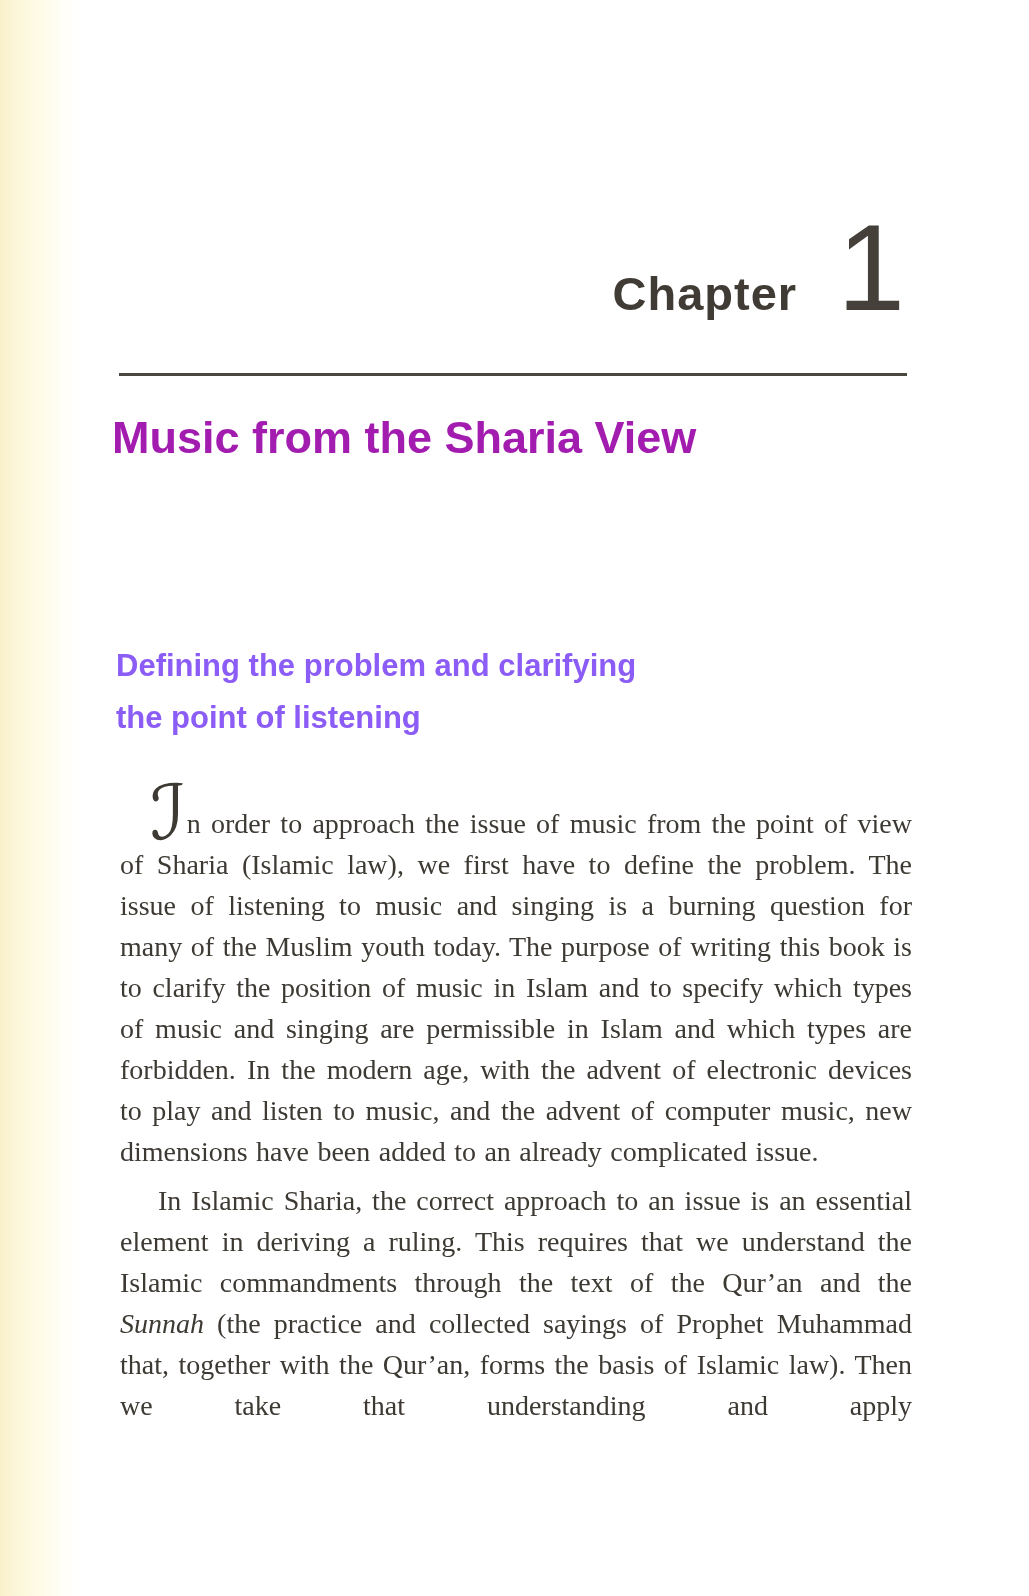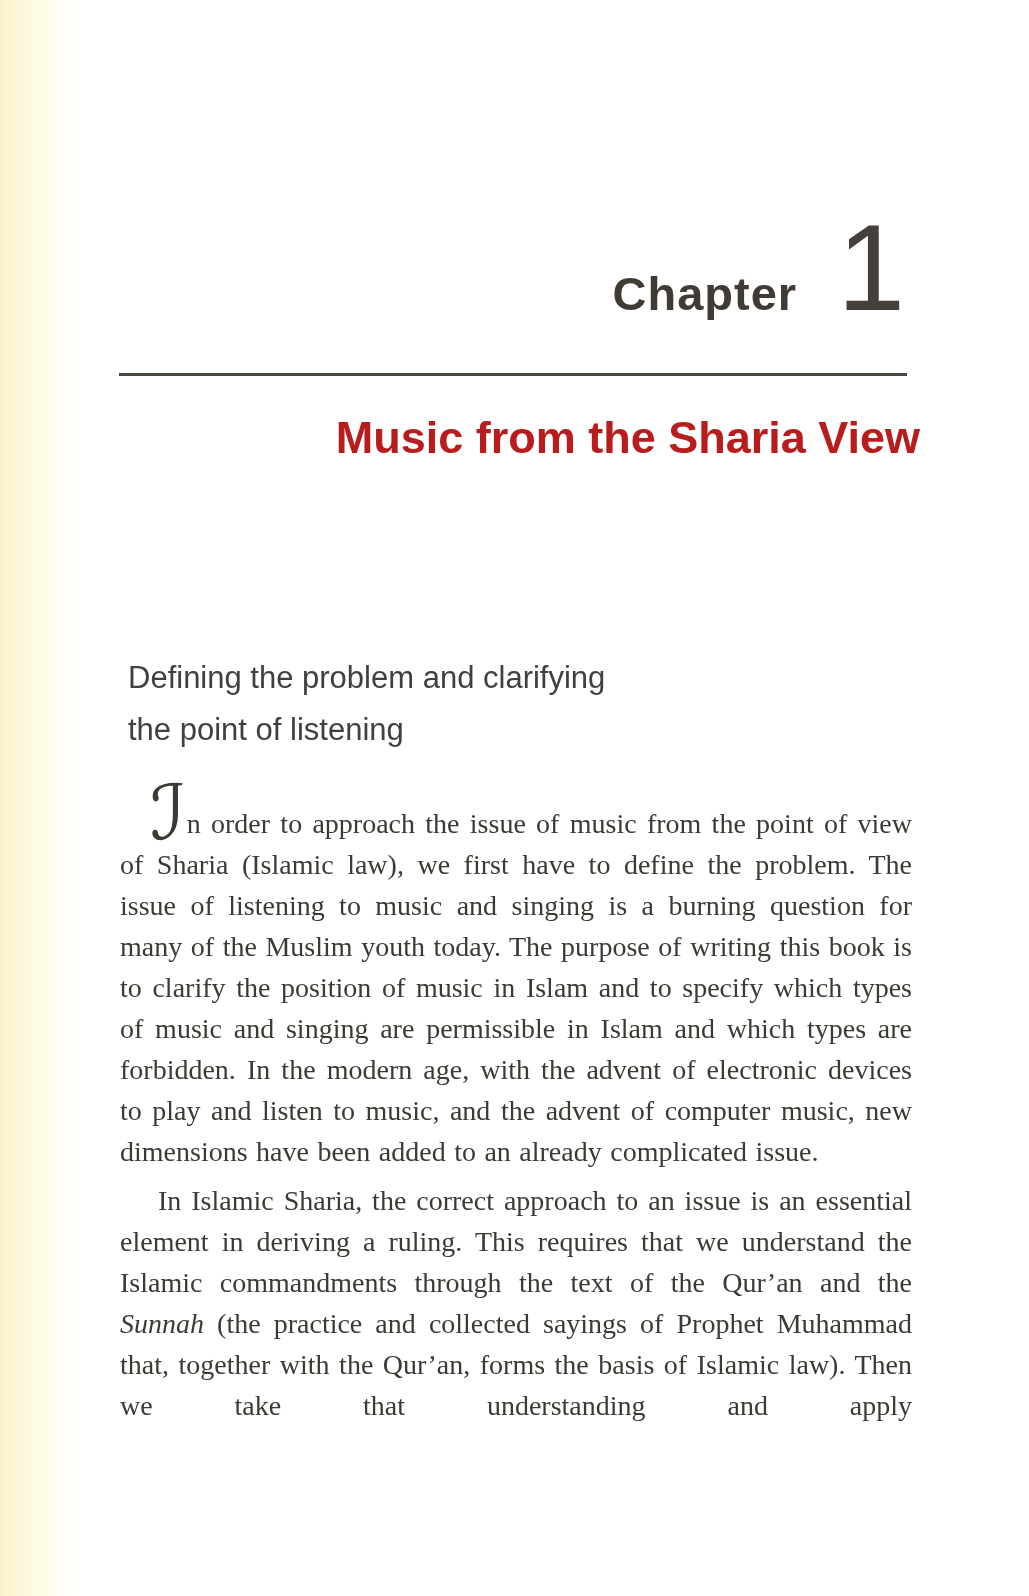--- a/index.html
+++ b/index.html
@@ -61,38 +61,38 @@
     width: 788px;
     height: 3px;
     background: #4b4640;
   }
   .title {
     position: absolute;
     top: 412px;
     left: 112px;
     width: 808px;
     margin: 0;
-    text-align: right;
+    text-align: left;
     font-family: "Liberation Sans", sans-serif;
     font-weight: bold;
     font-size: 45px;
     letter-spacing: 0px;
-    color: #b91c1c;
+    color: #a21caf;
   }
   .section-heading {
     position: absolute;
     top: 636px;
     left: 112px;
     width: 700px;
-    margin: 16px;
+    margin: 4px;
     font-family: "Liberation Sans", sans-serif;
-    font-weight: normal;
+    font-weight: bold;
     font-size: 31px;
     line-height: 52px;
-    color: #404040;
+    color: #8b5cf6;
   }
   .section-heading .line { display: block; }
   .body-text {
     position: absolute;
     top: 768px;
     left: 112px;
     width: 808px;
     color: #3d3933;
     font-size: 28px;
     line-height: 41px;

